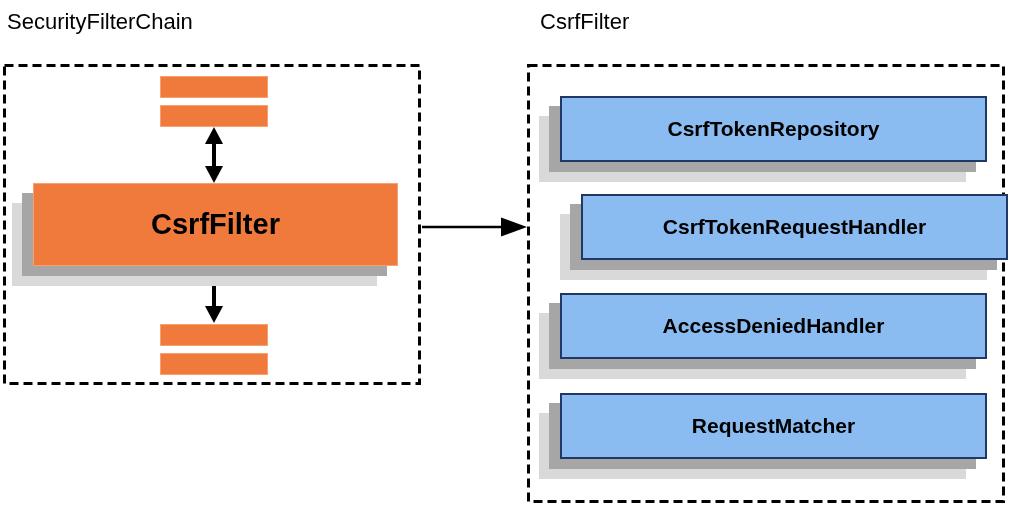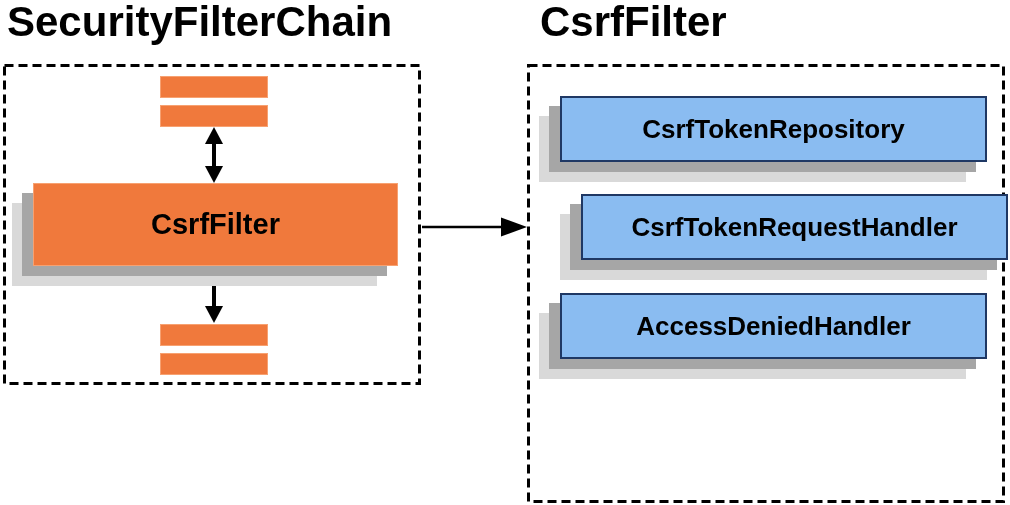--- a/index.html
+++ b/index.html
@@ -12,21 +12,21 @@
     --line:#000000;
   }
   *{margin:0;padding:0;box-sizing:border-box;}
   html,body{background:#ffffff;}
   body{
     width:1010px;height:505px;position:relative;overflow:hidden;
     font-family:"Liberation Sans","DejaVu Sans",sans-serif;
   }
   .title{
     position:absolute;top:4px;
-    font-size:42px;font-weight:bold;color:#000;line-height:36px;white-space:nowrap;
+    font-size:22px;font-weight:normal;color:#000;line-height:36px;white-space:nowrap;
   }
   .title-left{left:7px;}
   .title-right{left:540px;}
   .panel{position:absolute;background:transparent;}
   .panel-left{left:3px;top:64px;width:418px;height:321px;}
   .panel-right{left:527px;top:64px;width:478px;height:439px;}
   .panel-border{position:absolute;left:0;top:0;}
   .bar{
     position:absolute;left:157px;width:108px;height:22px;
     background:var(--orange);border:1px solid var(--orange-border);
@@ -38,21 +38,21 @@
   .big-box-wrap{left:30px;top:119px;width:365px;height:83px;}
   .sh{position:absolute;width:100%;height:100%;}
   .sh-light{left:-21px;top:20px;background:var(--shadow-light);z-index:1;}
   .sh-dark{left:-11px;top:10px;background:var(--shadow-dark);z-index:2;}
   .face{
     position:absolute;left:0;top:0;width:100%;height:100%;z-index:3;
     display:flex;align-items:center;justify-content:center;
     font-weight:bold;color:#000;white-space:nowrap;
   }
   .orange-face{background:var(--orange);border:1px solid var(--orange-border);font-size:29px;}
-  .blue-face{background:var(--blue-fill);border:2px solid var(--blue-border);font-size:26px;}
+  .blue-face{background:var(--blue-fill);border:2px solid var(--blue-border);font-size:21px;}
   .component{position:absolute;left:33px;width:427px;height:66px;}
   .comp0{top:32px;} .comp1{top:130px;margin-left:21px;} .comp2{top:229px;padding-left:40px;} .comp3{top:329px;}
   .harrow{position:absolute;left:421px;top:214px;width:108px;height:26px;}
 </style>
 </head>
 <body>
 
 <div class="title title-left">SecurityFilterChain</div>
 <div class="title title-right">CsrfFilter</div>
 
@@ -115,13 +115,20 @@
   </div>
 
   <div class="component comp2">
     <div class="sh sh-light"></div>
     <div class="sh sh-dark"></div>
     <div class="face blue-face">
       <span>AccessDeniedHandler</span>
     </div>
   </div>
 
+  <div class="component comp3">
+    <div class="sh sh-light"></div>
+    <div class="sh sh-dark"></div>
+    <div class="face blue-face">
+      <span>RequestMatcher</span>
+    </div>
+  </div>
 </div>
 
 </body></html>

